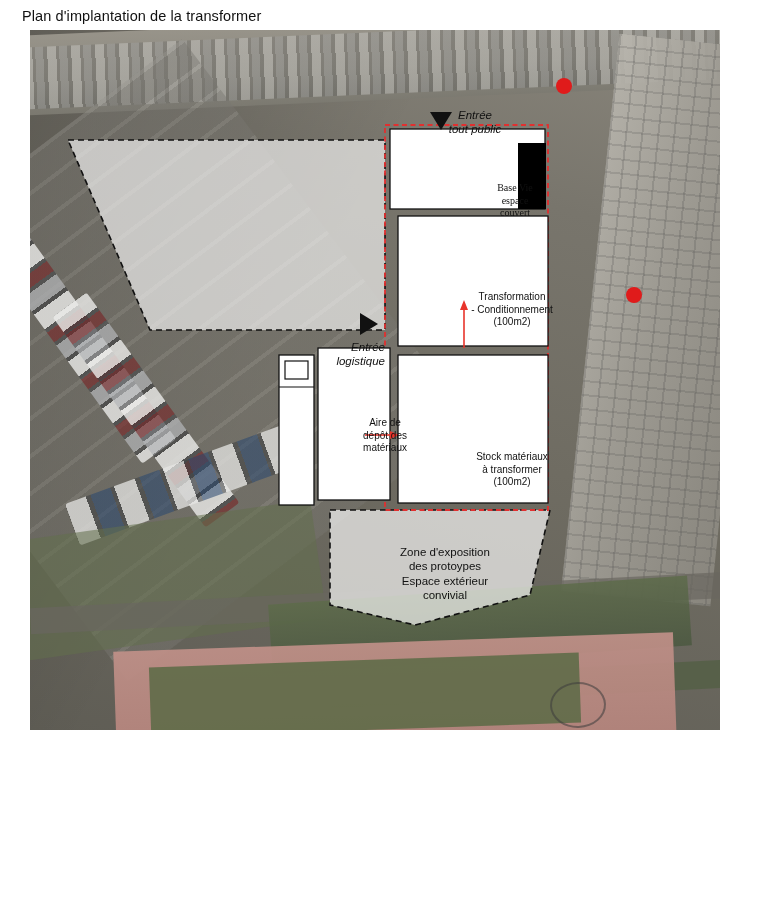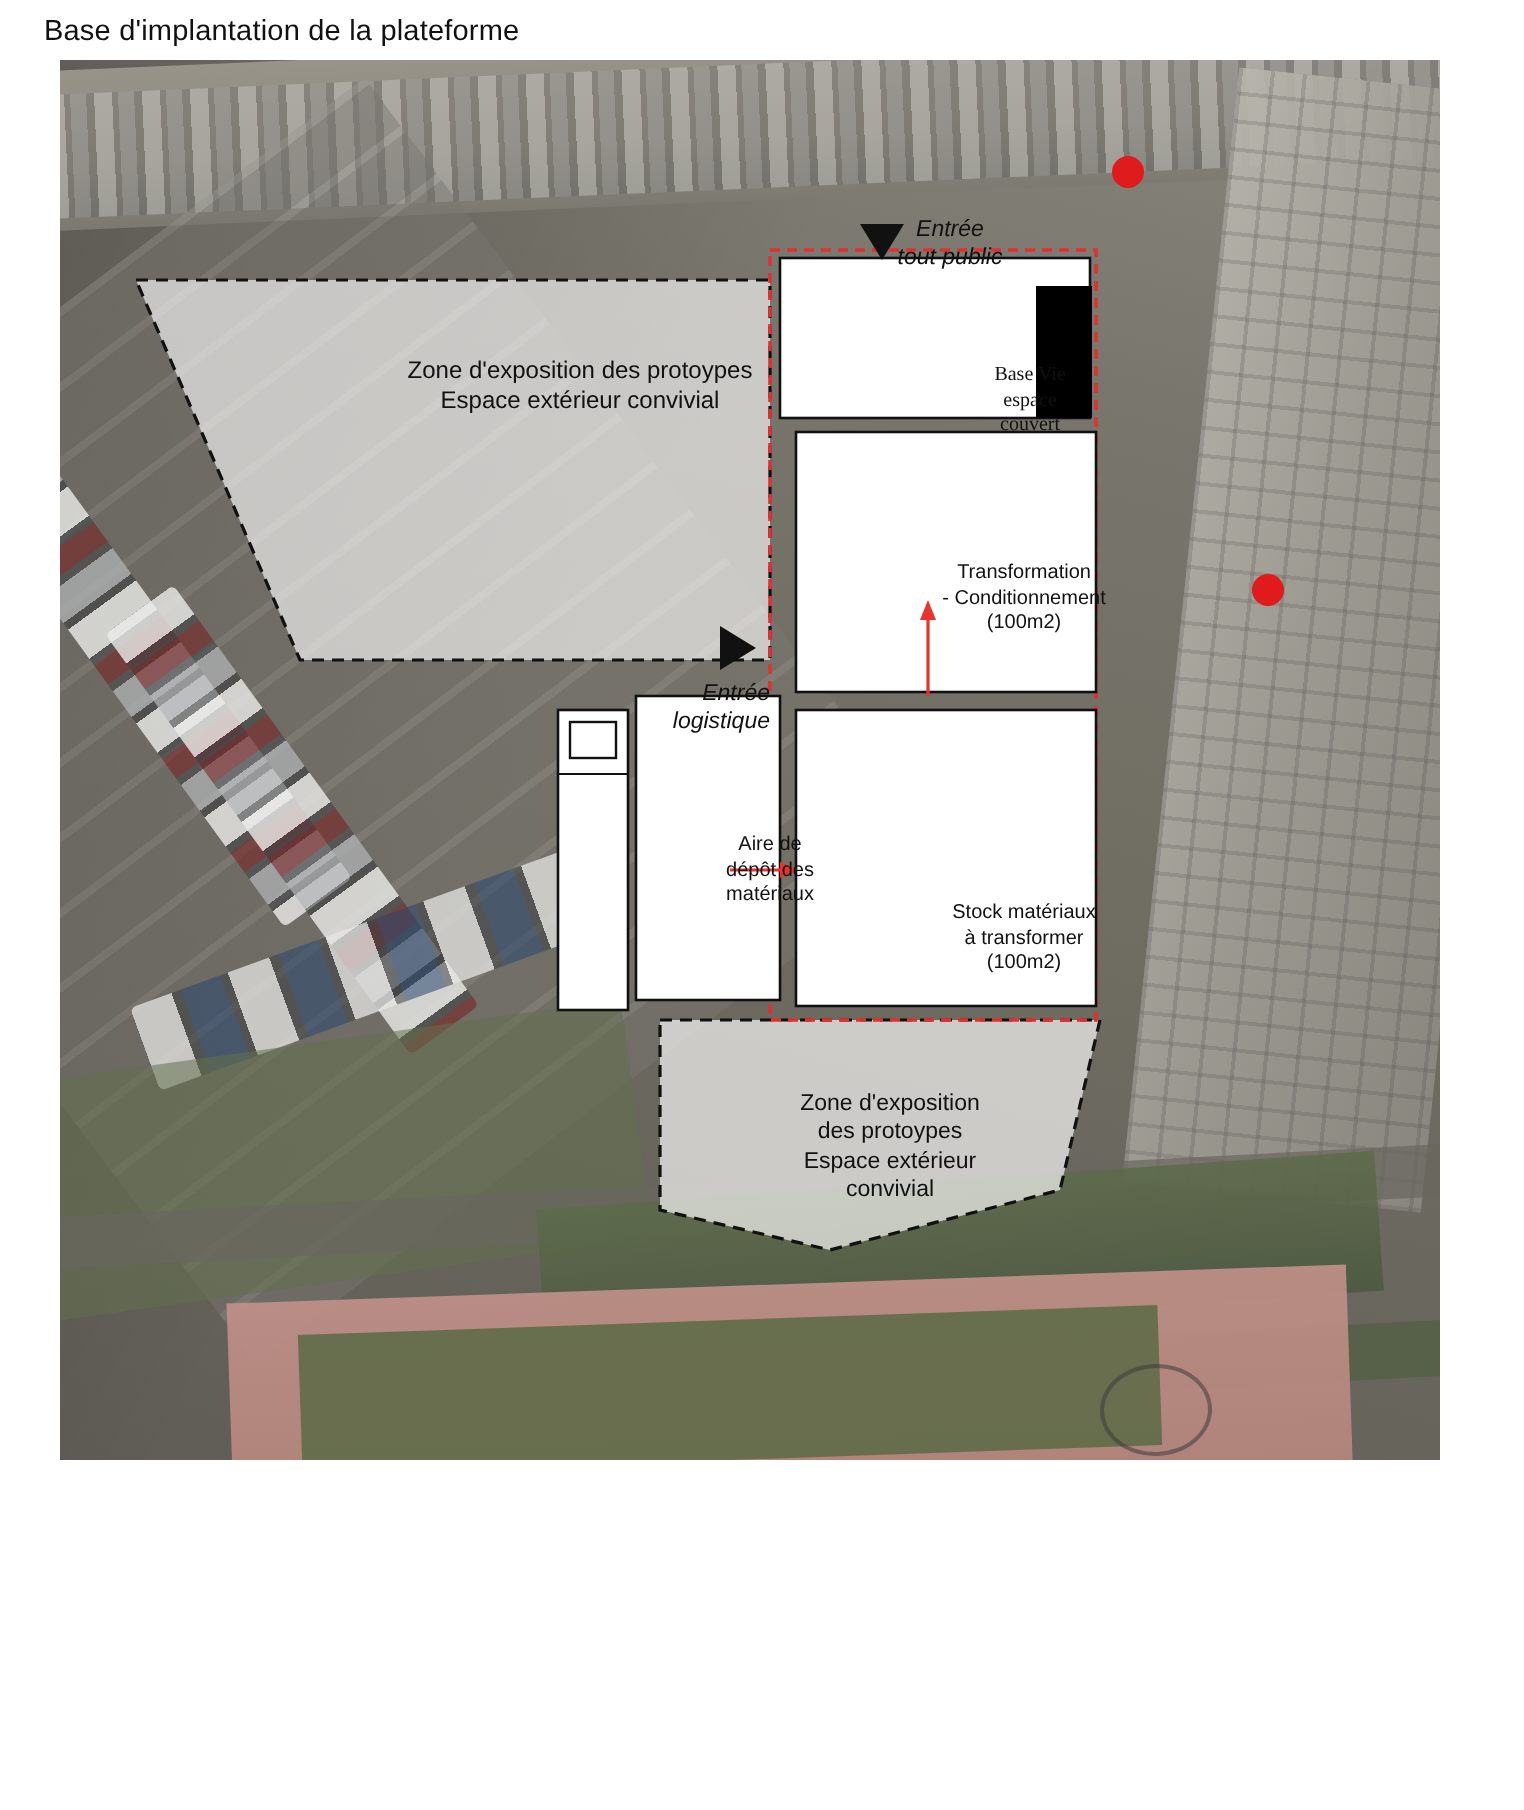--- a/index.html
+++ b/index.html
@@ -176,37 +176,37 @@
     text-align: center;
     color: #111;
     white-space: pre-line;
   }
   .map-label.italic-bold { font-style: italic; font-weight: normal; }
 
   #label-zone-expo-top { left: 140px; top: 148px; width: 240px; font-size: 12px; }
   #label-entree-public { left: 395px; top: 78px; width: 100px; }
   #label-entree-log { left: 265px; top: 310px; width: 90px; text-align: right; }
   #label-base-vie { left: 450px; top: 152px; width: 70px; font-size: 10px; font-family: Liberation Serif, serif; }
-  #label-transfo { left: 407px; top: 251px; width: 150px; font-size: 10px; }
+  #label-transfo { left: 407px; top: 261px; width: 150px; font-size: 10px; }
   #label-stock { left: 407px; top: 421px; width: 150px; font-size: 10px; }
   #label-aire { left: 320px; top: 387px; width: 70px; font-size: 10px; text-align: center; }
   #label-zone-expo-bot { left: 330px; top: 515px; width: 170px; font-size: 11.5px; }
 
   
   #legend {
     position: absolute;
     left: 0; top: 735px;
     width: 762px; height: 170px;
     background: #fff;
   }
 </style>
 </head>
 <body>
 
-<div id="page-title">Base d'implantation de la plateforme</div>
+<div id="page-title">Plan d'implantation de la transformer</div>
 
 <div id="map-area">
 
   <div class="photo-base"></div>
   <div class="band-top"></div>
   <div class="cars-top"></div>
   <div class="lot-left"></div>
   <div class="cars-left-a"></div>
   <div class="cars-left-b"></div>
   <div class="cars-left-c"></div>
@@ -252,22 +252,20 @@
     </g>
     <g>
       <line x1="434" y1="318" x2="434" y2="280" stroke="#e8342b" stroke-width="1.6"></line>
       <polygon points="430,280 434,270 438,280" fill="#e8342b"></polygon>
     </g>
 
     <circle cx="534" cy="56" r="8" fill="#e01b1b"></circle>
     <circle cx="604" cy="265" r="8" fill="#e01b1b"></circle>
   </svg>
 
-  <div class="map-label" id="label-zone-expo-top">Zone d'exposition des protoypes
-Espace extérieur convivial</div>
   <div class="map-label italic-bold" id="label-entree-public">Entrée
 tout public</div>
   <div class="map-label italic-bold" id="label-entree-log">Entrée
 logistique</div>
   <div class="map-label" id="label-base-vie">Base Vie
 espace
 couvert</div>
   <div class="map-label" id="label-transfo">Transformation
 - Conditionnement
 (100m2)</div>

